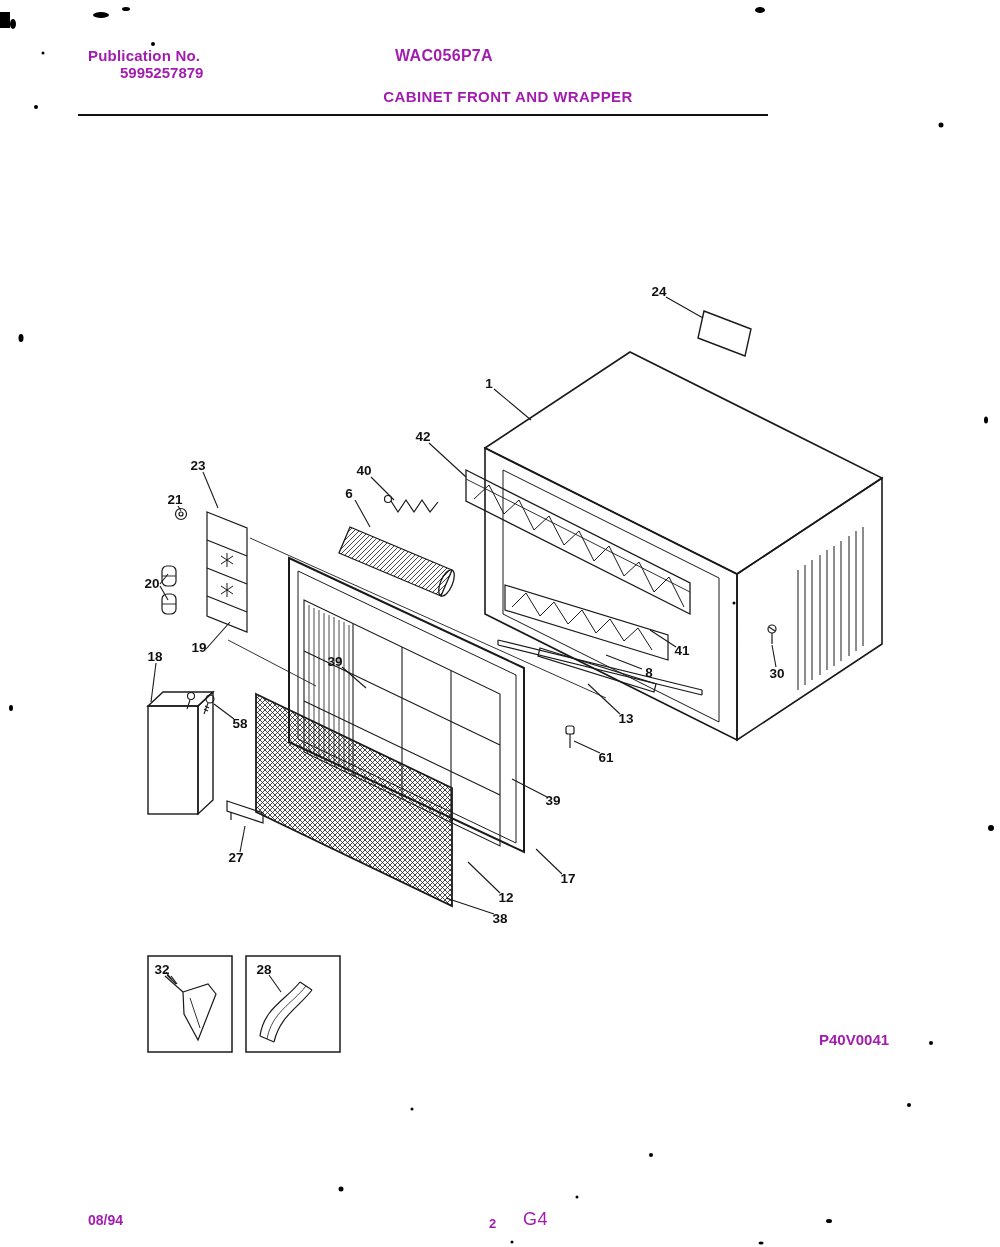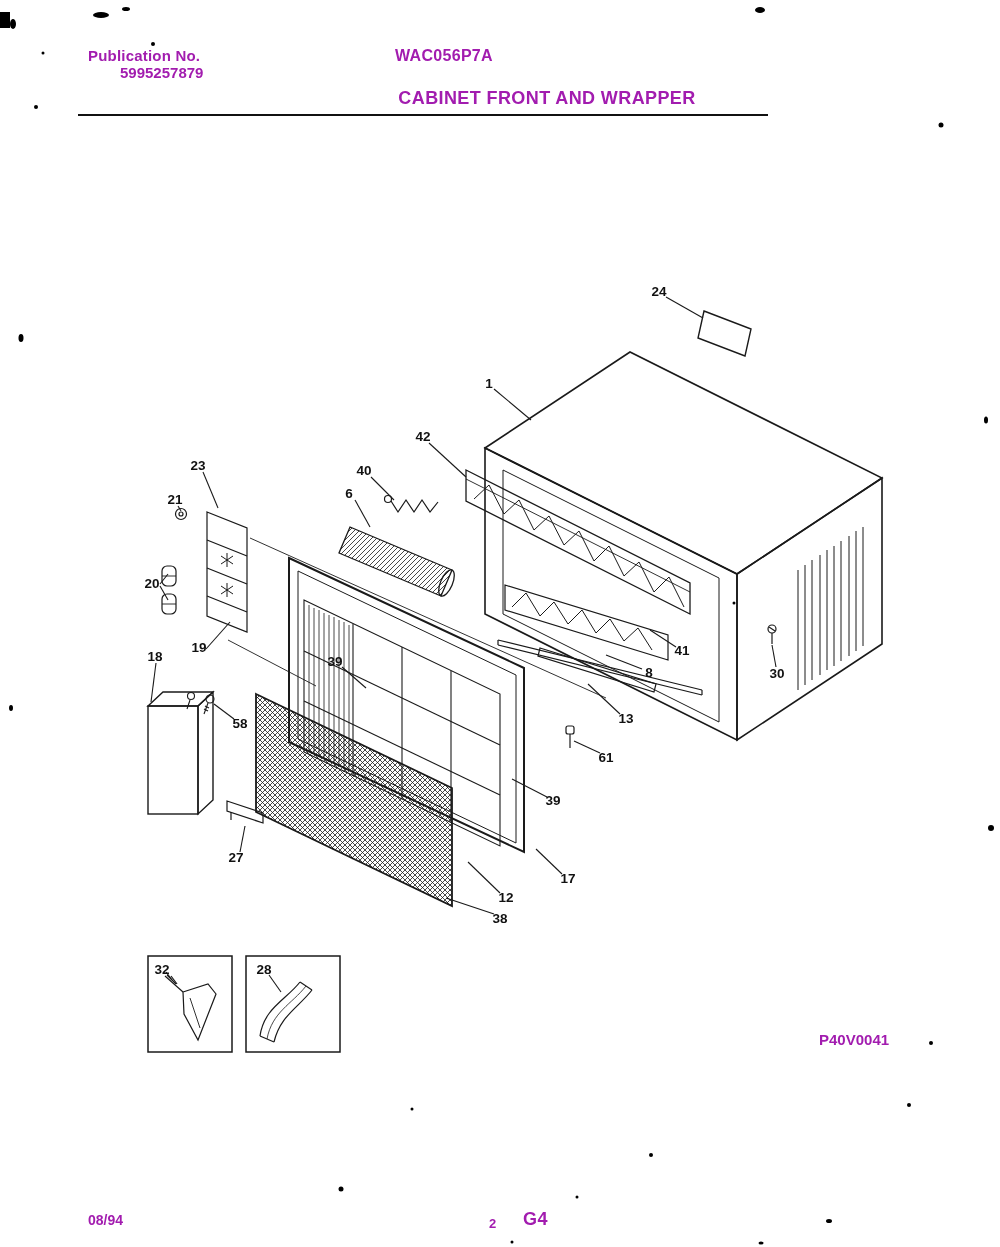--- a/index.html
+++ b/index.html
@@ -5,26 +5,26 @@
   html,body{margin:0;padding:0;background:#e8e8e8;}
   .page{
     position:relative;width:1000px;height:1247px;background:#ffffff;
     font-family:"Liberation Sans",sans-serif;color:#a21caf;overflow:hidden;
     margin:0 auto;
   }
   .abs{position:absolute;}
   .pub-label{left:88px;top:47px;font-size:15px;font-weight:600;letter-spacing:.2px;}
   .pub-num{left:88px;top:64px;font-size:15px;font-weight:600;margin-left:32px;}
   .model{left:444px;top:47px;transform:translateX(-50%);font-size:16px;font-weight:700;letter-spacing:.3px;}
-  .title{left:508px;top:88px;transform:translateX(-50%);font-size:18px;font-weight:700;letter-spacing:.4px;margin-left:39px;}
+  .title{left:508px;top:88px;transform:translateX(-50%);font-size:15px;font-weight:700;letter-spacing:.4px;}
   .rule{left:78px;top:114px;width:690px;height:2px;background:#111;}
   .diagram-code{left:797px;top:1031px;font-size:15px;font-weight:700;margin-left:22px;}
   .foot-date{left:88px;top:1212px;font-size:14px;font-weight:700;}
   .foot-page{left:489px;top:1216px;font-size:13px;font-weight:600;}
-  .foot-grid{left:523px;top:1209px;font-size:18px;font-weight:700;letter-spacing:.5px;text-align:center;}
+  .foot-grid{left:523px;top:1209px;font-size:18px;font-weight:400;letter-spacing:.5px;text-align:center;}
   svg.diagram{position:absolute;left:0;top:0;width:1000px;height:1247px;}
 </style>
 </head>
 <body>
 
 <div class="page">
 
   <div class="abs pub-label">Publication No.</div>
   <div class="abs pub-num">5995257879</div>
   <div class="abs model">WAC056P7A</div>

